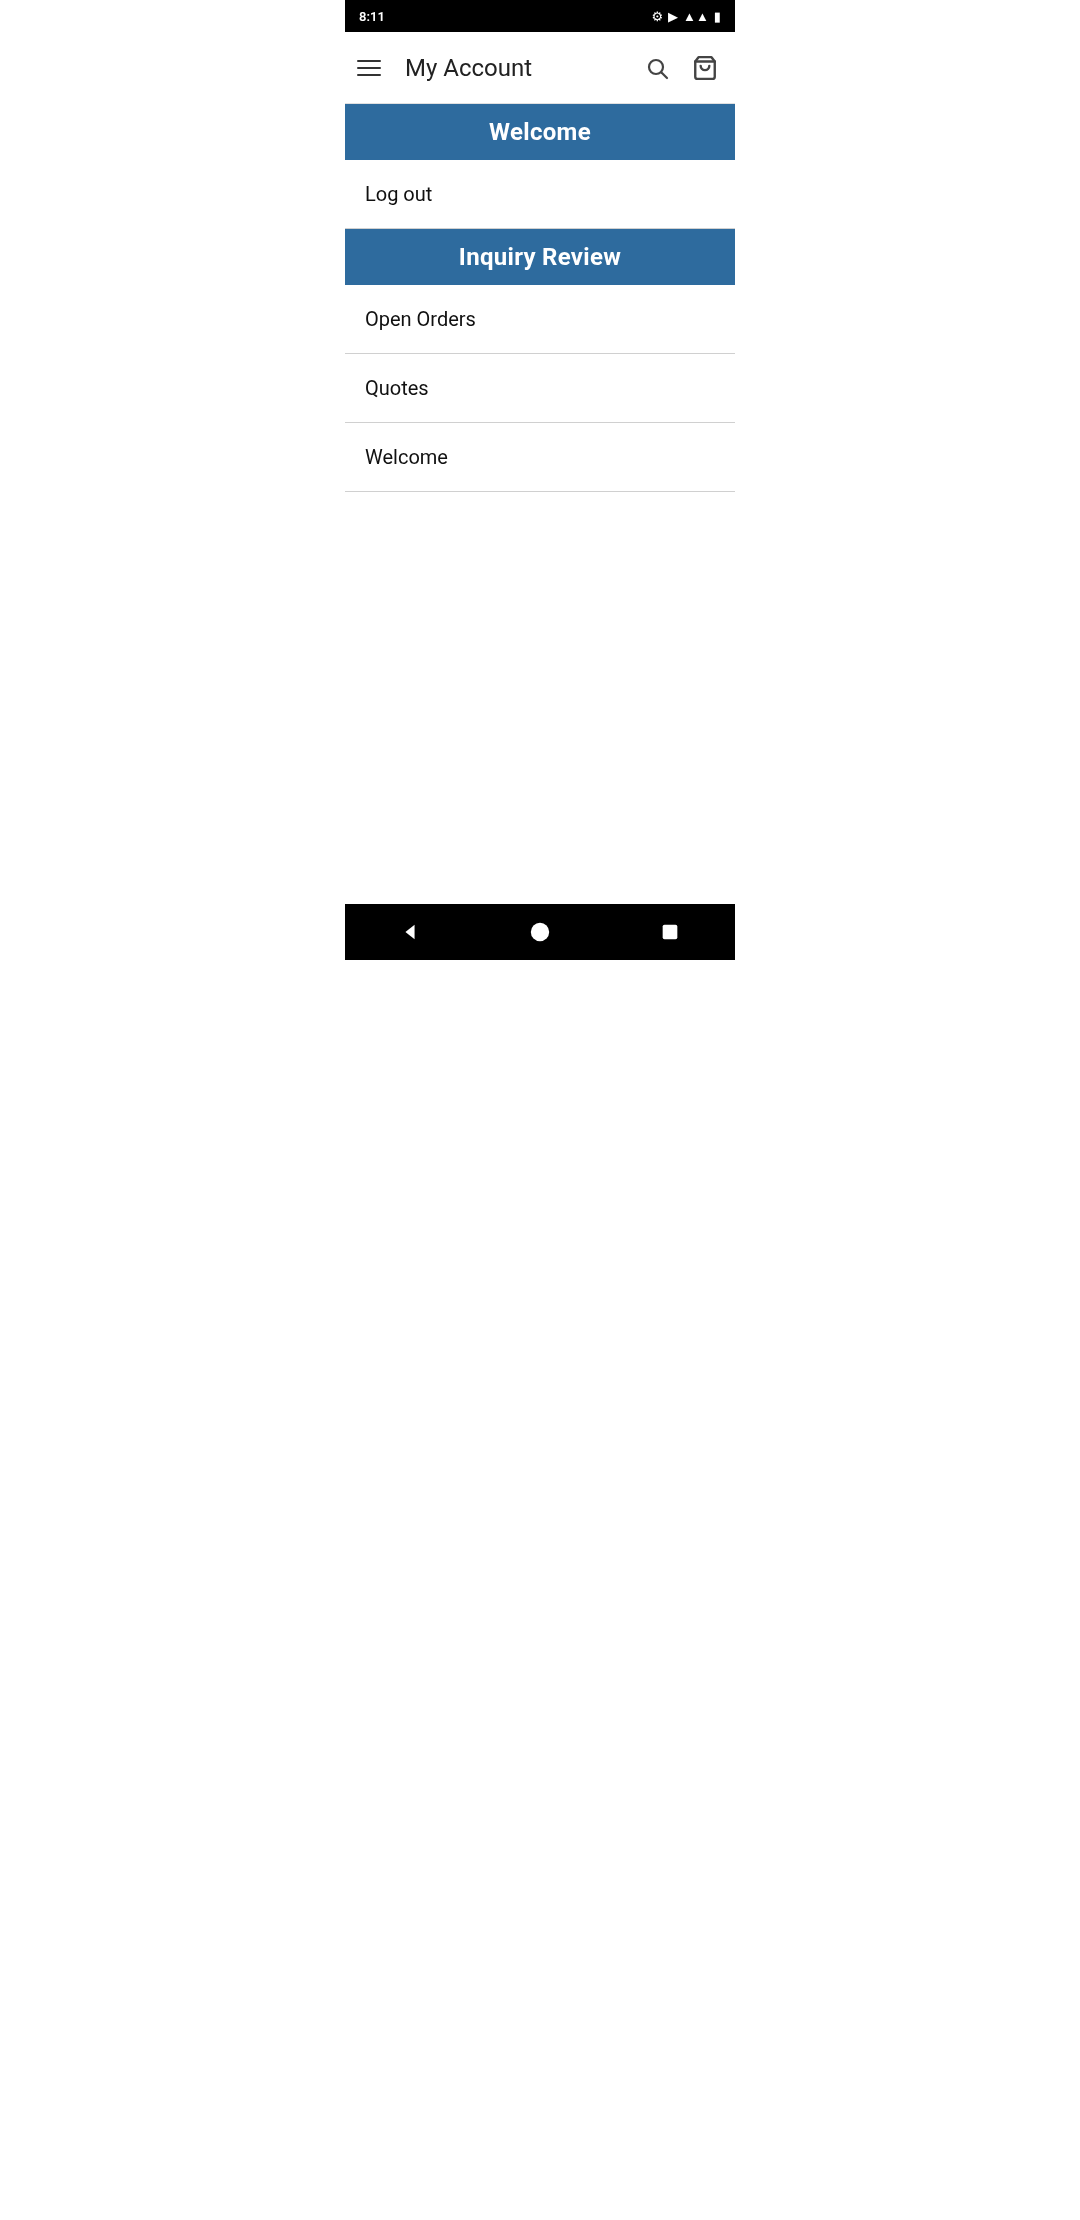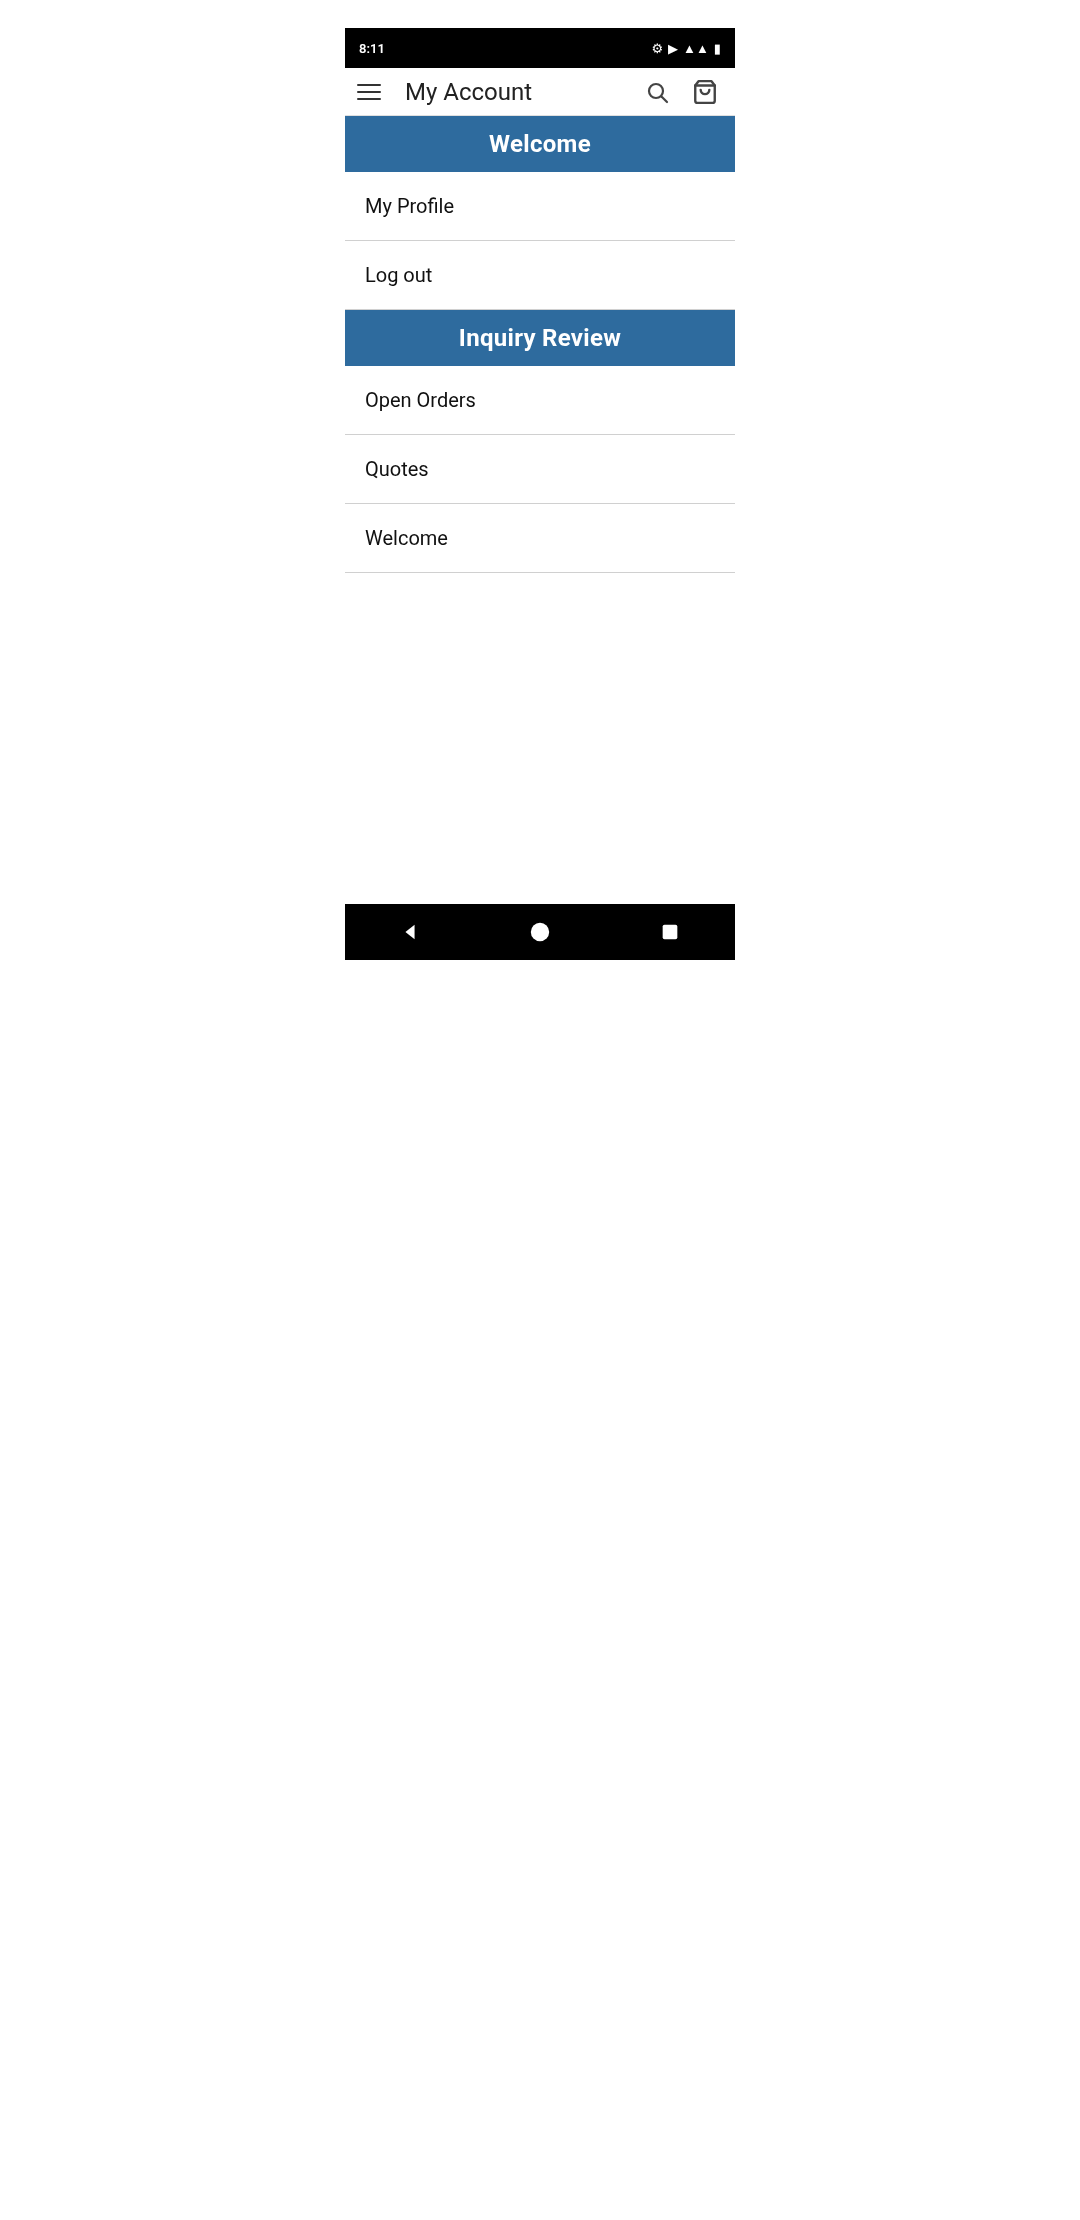--- a/index.html
+++ b/index.html
@@ -20,22 +20,21 @@
     }
 
     
     .status-bar {
       background: #000;
       color: #fff;
       display: flex;
       justify-content: space-between;
       align-items: center;
       padding: 10px 14px;
-      height: 40px;
-      margin-top: 28px;
+      height: 32px;
     }
 
     .status-time {
       font-size: 13px;
       font-weight: 600;
       color: #fff;
     }
 
     .status-icons {
       display: flex;
@@ -47,21 +46,21 @@
       color: #fff;
       font-size: 13px;
     }
 
     
     .toolbar {
       background: #fff;
       display: flex;
       align-items: center;
       padding: 0 12px;
-      height: 48px;
+      height: 72px;
       border-bottom: 1px solid #e0e0e0;
     }
 
     .toolbar-menu-btn {
       width: 36px;
       height: 36px;
       display: flex;
       flex-direction: column;
       justify-content: center;
       gap: 5px;
@@ -195,23 +194,20 @@
     </div>
   </div>
 </div>
 
 <div class="content-area">
 
   <div class="section-header">
     <span class="section-header-text">Welcome</span>
   </div>
 
-  <div class="menu-item">
-    <span class="menu-item-text">My Profile</span>
-  </div>
 
   <div class="menu-item">
     <span class="menu-item-text">Log out</span>
   </div>
 
   <div class="section-header">
     <span class="section-header-text">Inquiry Review</span>
   </div>
 
   <div class="menu-item">

